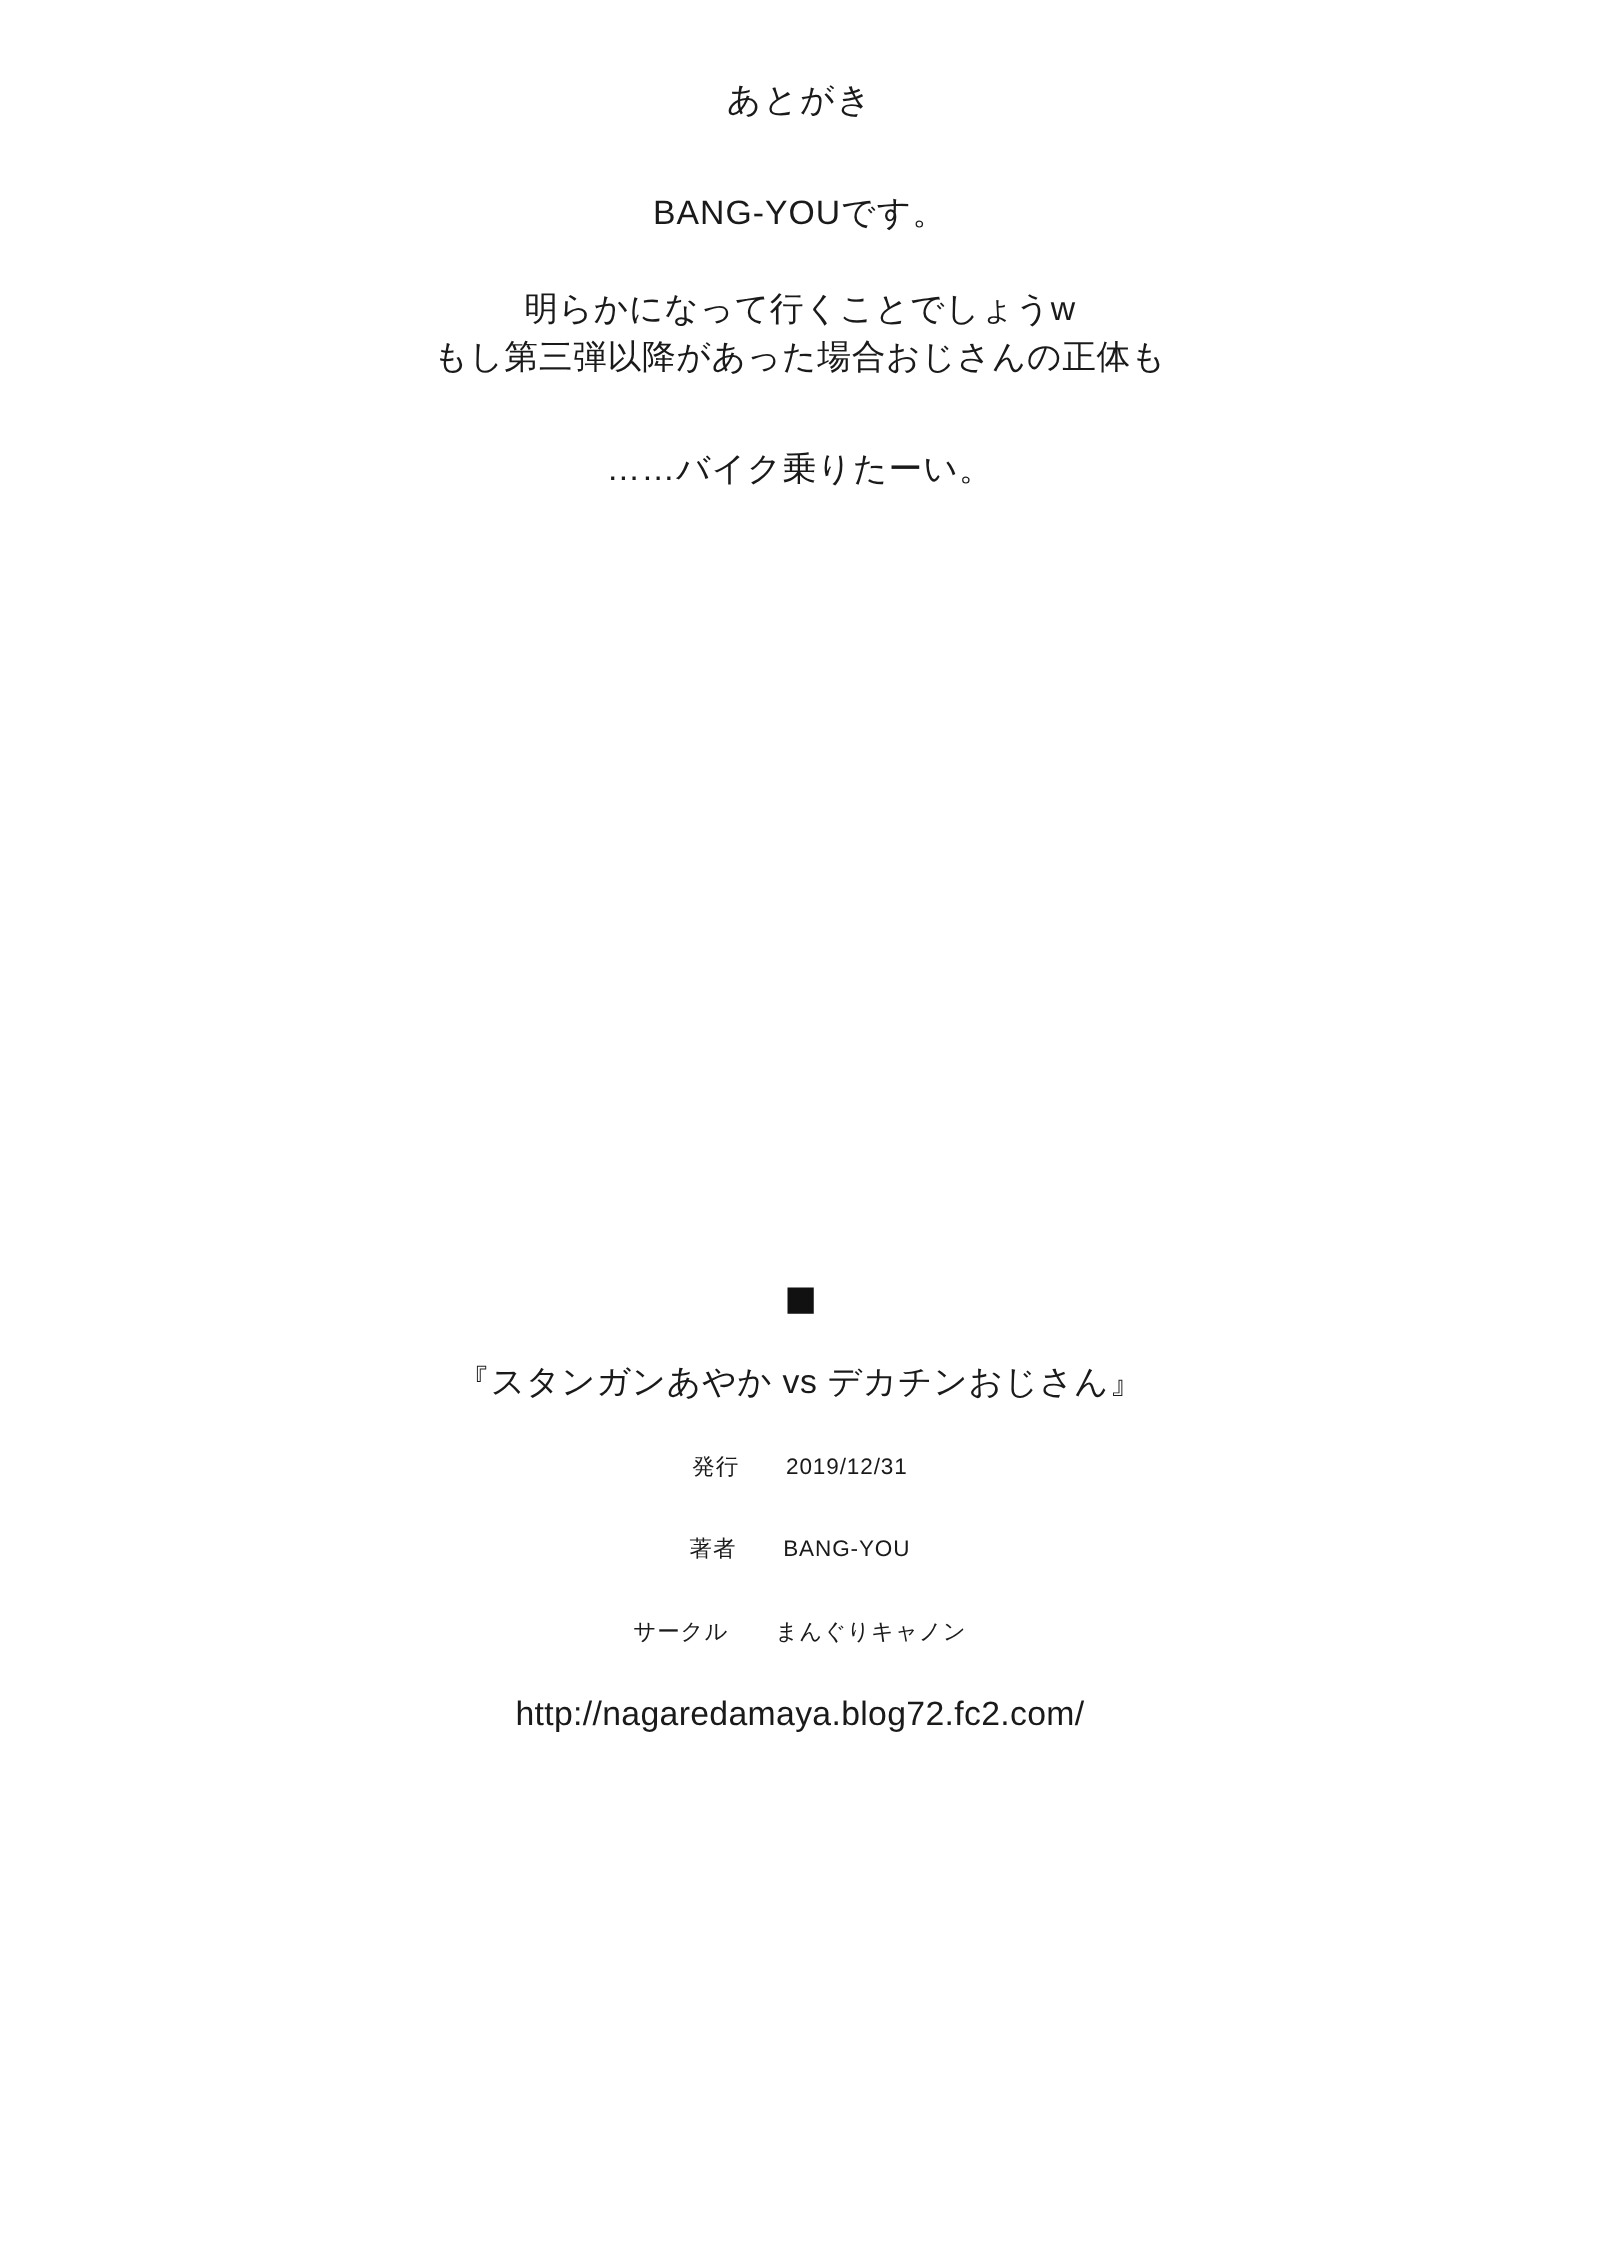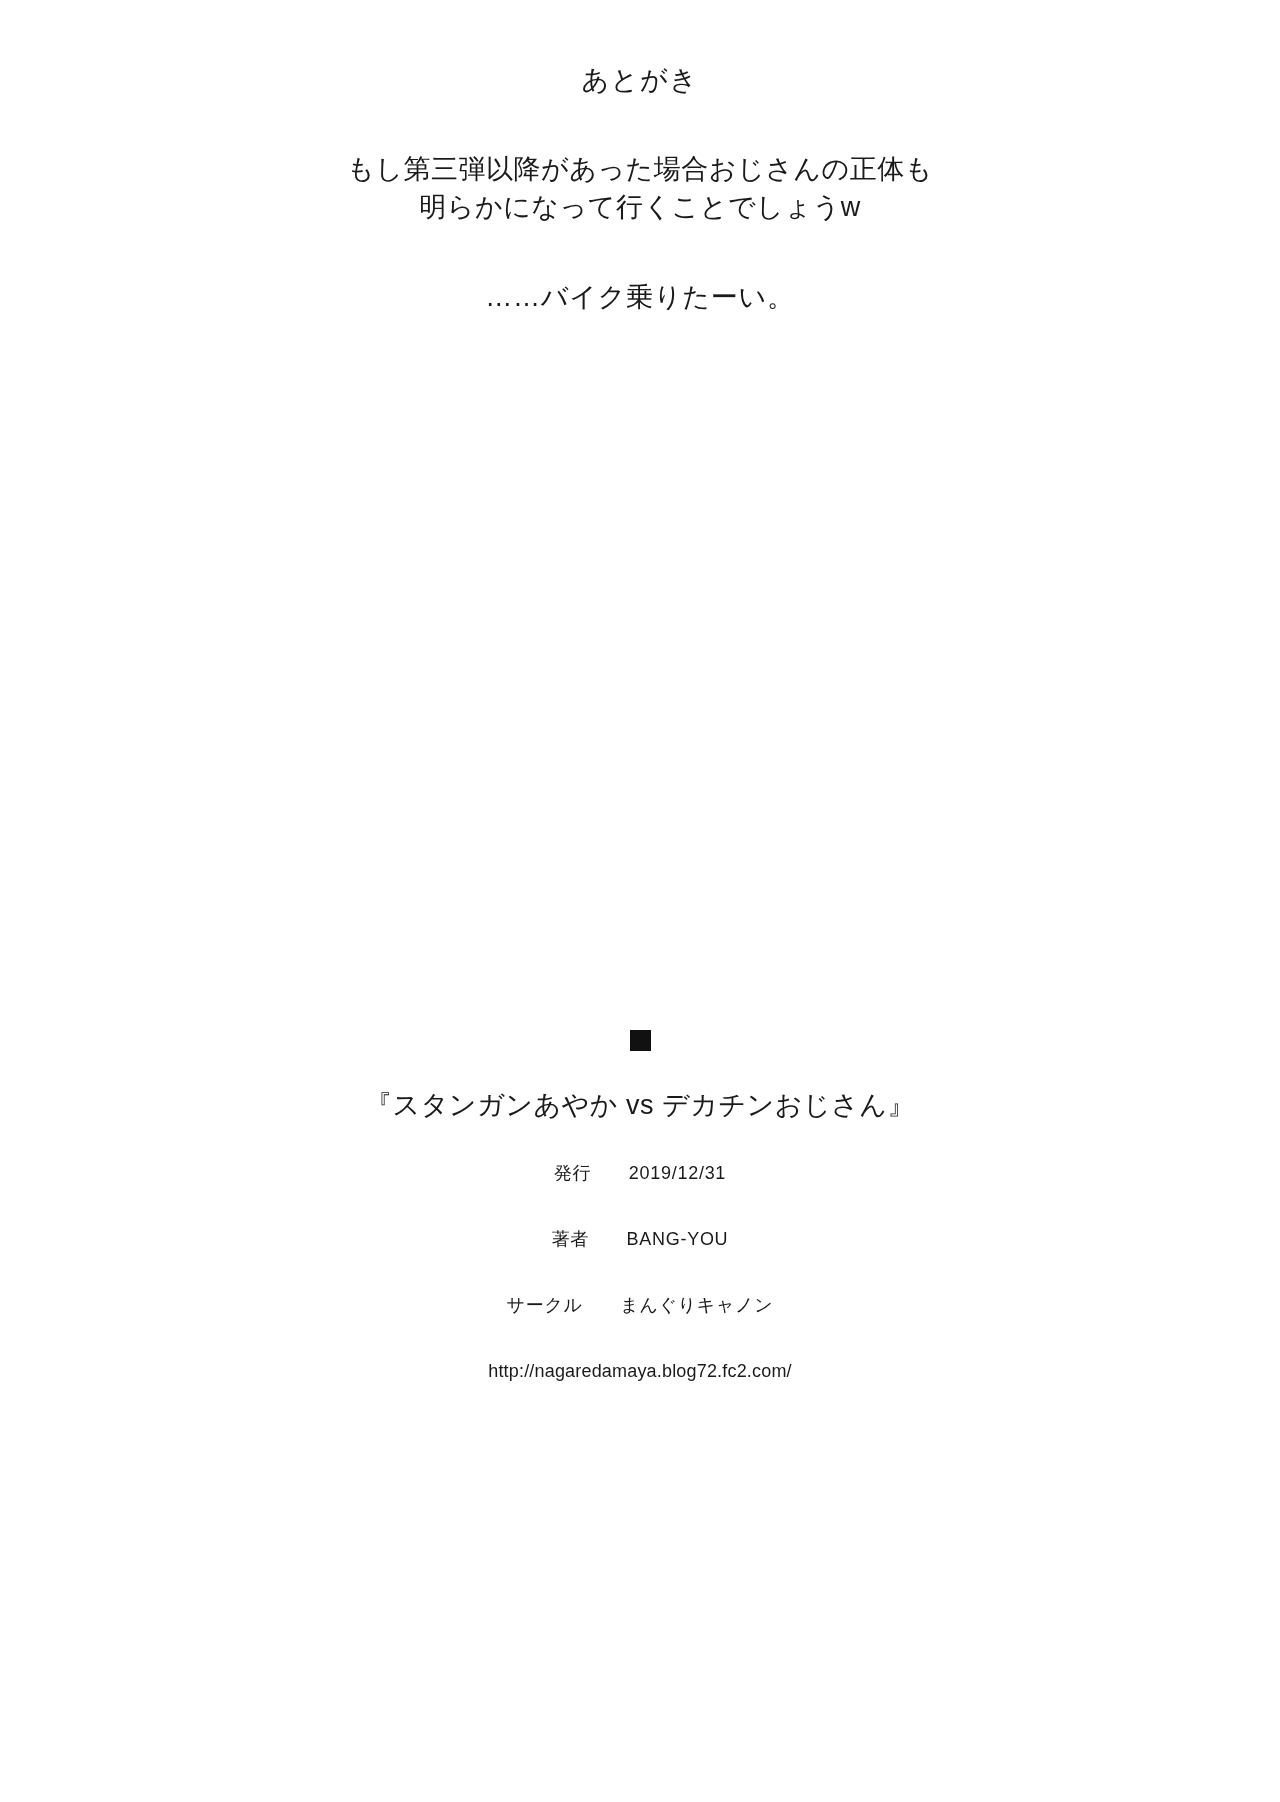--- a/index.html
+++ b/index.html
@@ -92,45 +92,46 @@
 
   .colophon-line {
     font-size: 18px;
     line-height: 40px;
     letter-spacing: 0.04em;
     margin-bottom: 26px;
     text-align: center;
   }
 
   .colophon-url {
-    font-size: 18px;
+    font-size: 27px;
     line-height: 40px;
     letter-spacing: 0.01em;
     margin-bottom: 26px;
   }
 
   .spacer-wide {
     display: inline-block;
     width: 26px;
   }
 </style>
 </head>
 <body>
 
 <div class="page">
 
   <div class="afterword">
 
     <div class="afterword-heading">あとがき</div>
 
+    <div class="afterword-intro">BANG-YOUです。</div>
 
 
     <div class="para">
+      <span class="line">明らかになって行くことでしょうw</span>
       <span class="line">もし第三弾以降があった場合おじさんの正体も</span>
-      <span class="line">明らかになって行くことでしょうw</span>
     </div>
 
     <div class="afterword-closing">……バイク乗りたーい。</div>
 
   </div>
 
   <div class="colophon">
 
     <div class="square-mark"></div>
 

